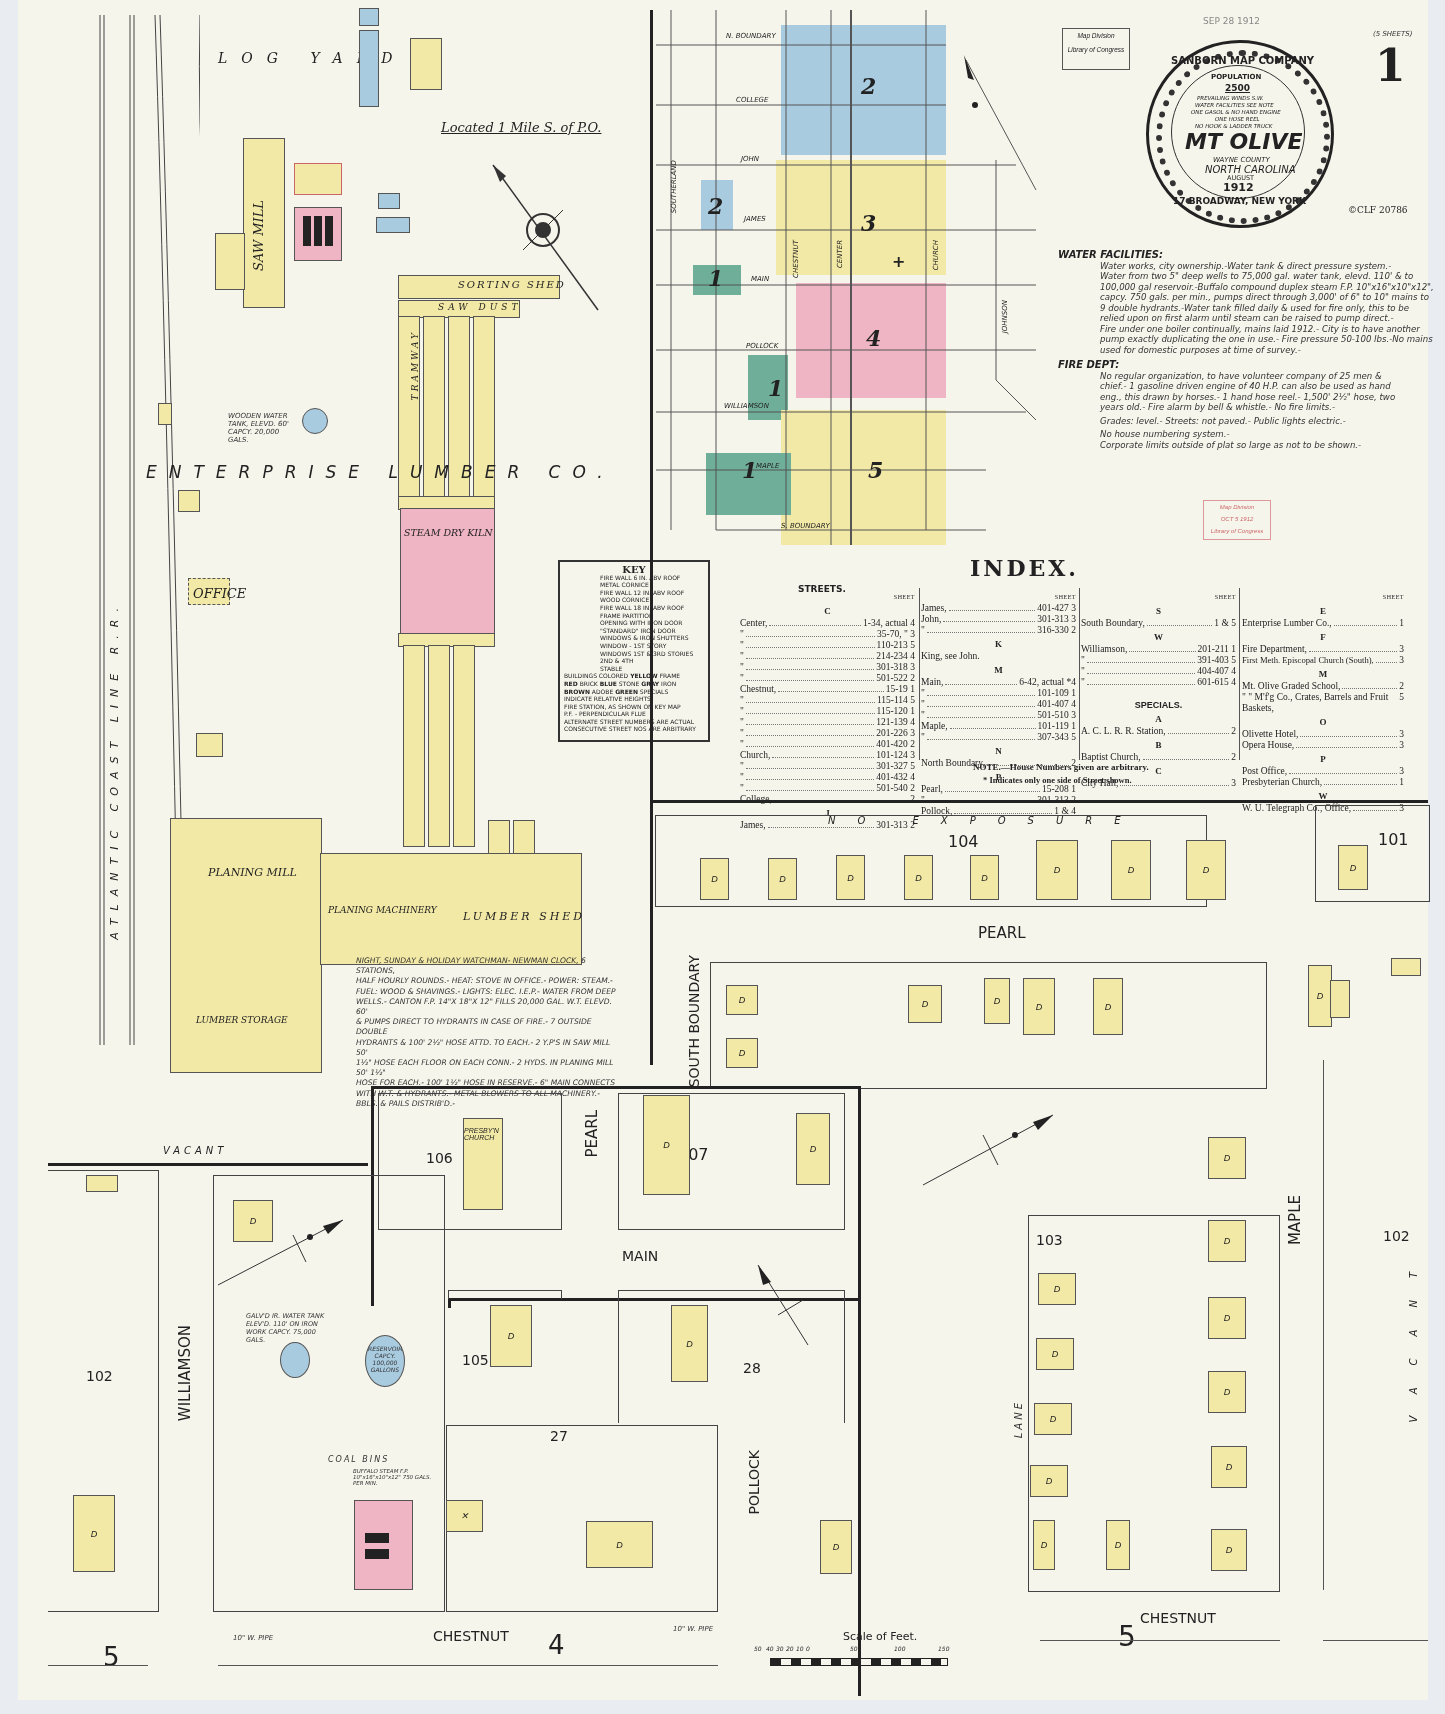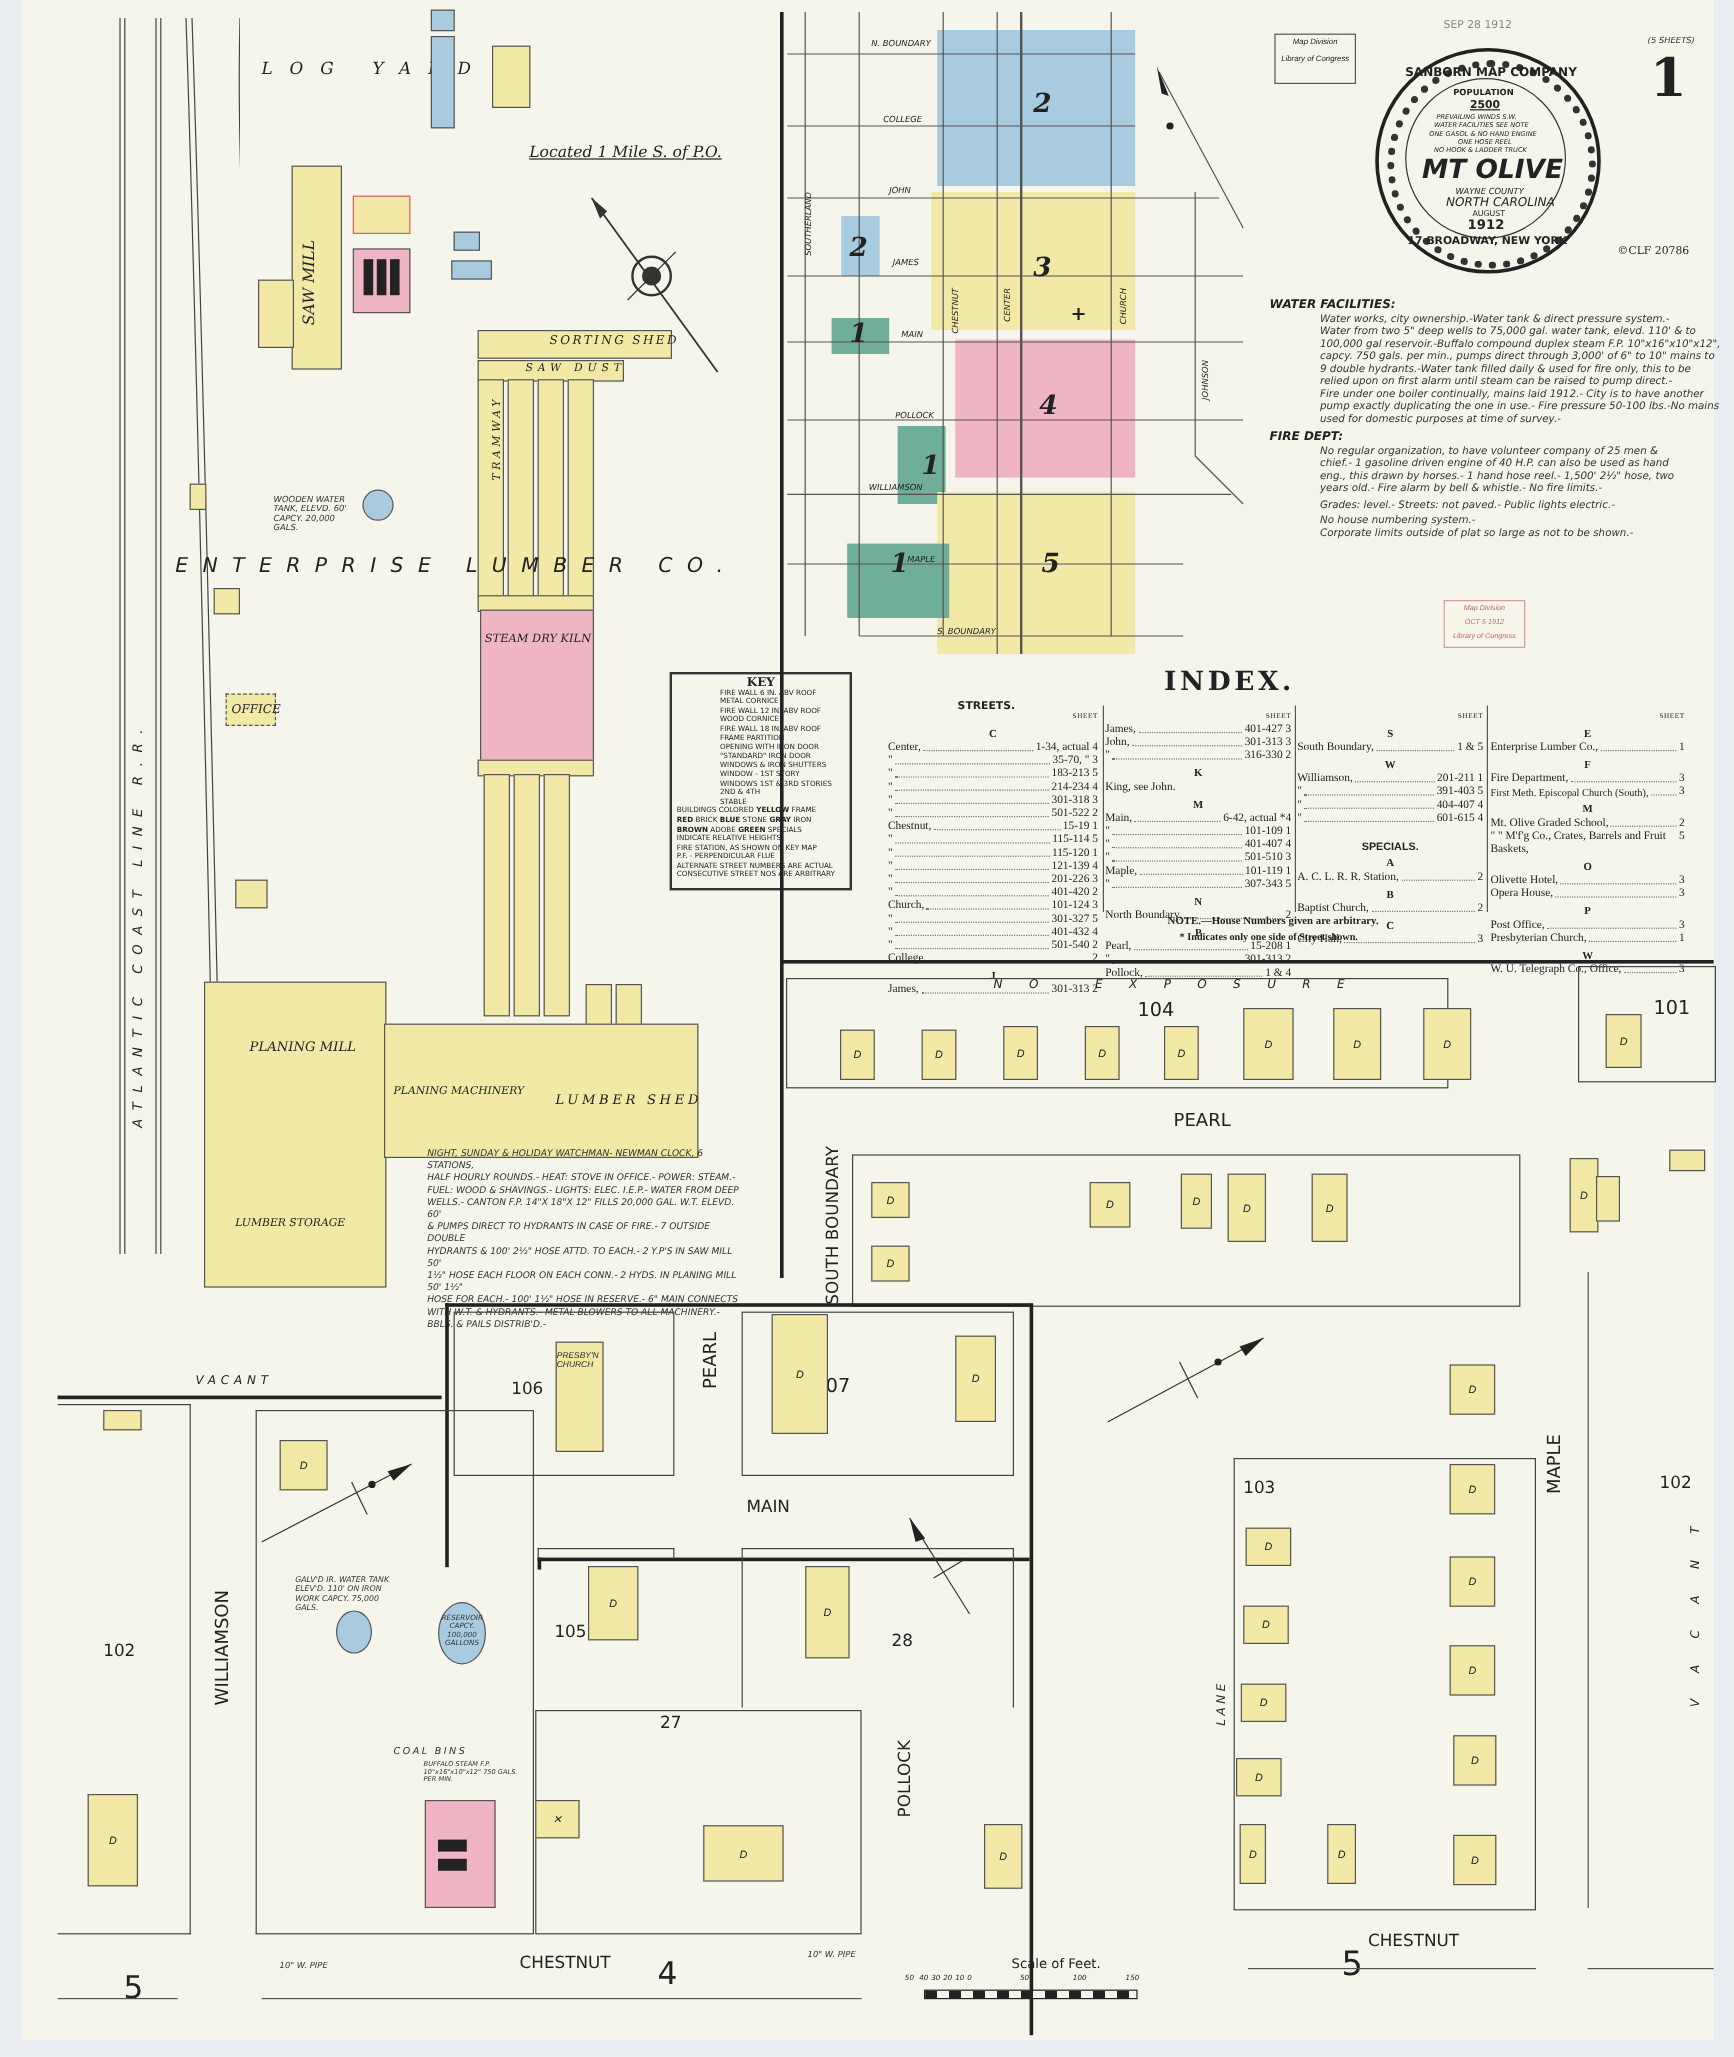--- a/index.html
+++ b/index.html
@@ -86,21 +86,21 @@
   <div class="abs y" style="left:495px;top:820px;width:20px;height:80px;"></div>
   <div class="lbl ital vtext" style="left:392px;top:330px;font-size:9px;letter-spacing:3px;">TRAMWAY</div>
 
   <div class="abs y" style="left:152px;top:818px;width:150px;height:253px;"></div>
   <div class="lbl ital" style="left:190px;top:866px;font-size:11px;">PLANING MILL</div>
   <div class="abs y" style="left:302px;top:853px;width:260px;height:110px;"></div>
   <div class="lbl ital" style="left:310px;top:905px;font-size:9px;">PLANING MACHINERY</div>
   <div class="lbl ital" style="left:445px;top:910px;font-size:11px;letter-spacing:3px;">LUMBER SHED</div>
   <div class="lbl ital" style="left:178px;top:1015px;font-size:9px;">LUMBER STORAGE</div>
   <div class="abs y" style="left:170px;top:578px;width:40px;height:25px;border-style:dashed;"></div>
-  <div class="lbl ital" style="left:175px;top:586px;font-size:10px;">OFFICE</div>
+  <div class="lbl ital" style="left:175px;top:586px;font-size:13px;">OFFICE</div>
   <div class="abs y" style="left:178px;top:733px;width:25px;height:22px;"></div>
   <div class="abs y" style="left:160px;top:490px;width:20px;height:20px;"></div>
   <div class="abs y" style="left:140px;top:403px;width:12px;height:20px;"></div>
 
   <div class="seal b" style="left:284px;top:408px;width:24px;height:24px;border-radius:50%;"></div>
   <div class="lbl hand" style="left:210px;top:412px;font-size:7px;width:70px;white-space:normal;">WOODEN WATER TANK, ELEVD. 60' CAPCY. 20,000 GALS.</div>
 
   <div class="lbl" style="left:128px;top:462px;font-size:17px;letter-spacing:12px;font-style:italic;">ENTERPRISE LUMBER CO.</div>
 
   <div class="lbl hand" style="left:338px;top:956px;font-size:7.6px;line-height:10.2px;width:260px;white-space:normal;text-transform:uppercase;">
@@ -277,21 +277,21 @@
   </div>
 
   <div class="lbl" style="left:952px;top:555px;font-size:22px;font-weight:bold;letter-spacing:3px;font-family:'DejaVu Serif',serif;">INDEX.</div>
   <div class="lbl" style="left:780px;top:584px;font-size:9px;font-weight:bold;">STREETS.</div>
 
   <div class="idx" style="left:722px;top:592px;width:175px;">
     <div class="sheetcol">SHEET</div>
     <div class="hdr">C</div>
     <div class="row"><span>Center,</span><span class="dots"></span><span>1-34, actual</span>&nbsp;<span>4</span></div>
     <div class="row"><span>"</span><span class="dots"></span><span>35-70, "</span>&nbsp;<span>3</span></div>
-    <div class="row"><span>"</span><span class="dots"></span><span>183-213</span>&nbsp;<span>5</span></div>
+    <div class="row"><span>"</span><span class="dots"></span><span>110-213</span>&nbsp;<span>5</span></div>
     <div class="row"><span>"</span><span class="dots"></span><span>214-234</span>&nbsp;<span>4</span></div>
     <div class="row"><span>"</span><span class="dots"></span><span>301-318</span>&nbsp;<span>3</span></div>
     <div class="row"><span>"</span><span class="dots"></span><span>501-522</span>&nbsp;<span>2</span></div>
     <div class="row"><span>Chestnut,</span><span class="dots"></span><span>15-19</span>&nbsp;<span>1</span></div>
     <div class="row"><span>"</span><span class="dots"></span><span>115-114</span>&nbsp;<span>5</span></div>
     <div class="row"><span>"</span><span class="dots"></span><span>115-120</span>&nbsp;<span>1</span></div>
     <div class="row"><span>"</span><span class="dots"></span><span>121-139</span>&nbsp;<span>4</span></div>
     <div class="row"><span>"</span><span class="dots"></span><span>201-226</span>&nbsp;<span>3</span></div>
     <div class="row"><span>"</span><span class="dots"></span><span>401-420</span>&nbsp;<span>2</span></div>
     <div class="row"><span>Church,</span><span class="dots"></span><span>101-124</span>&nbsp;<span>3</span></div>

